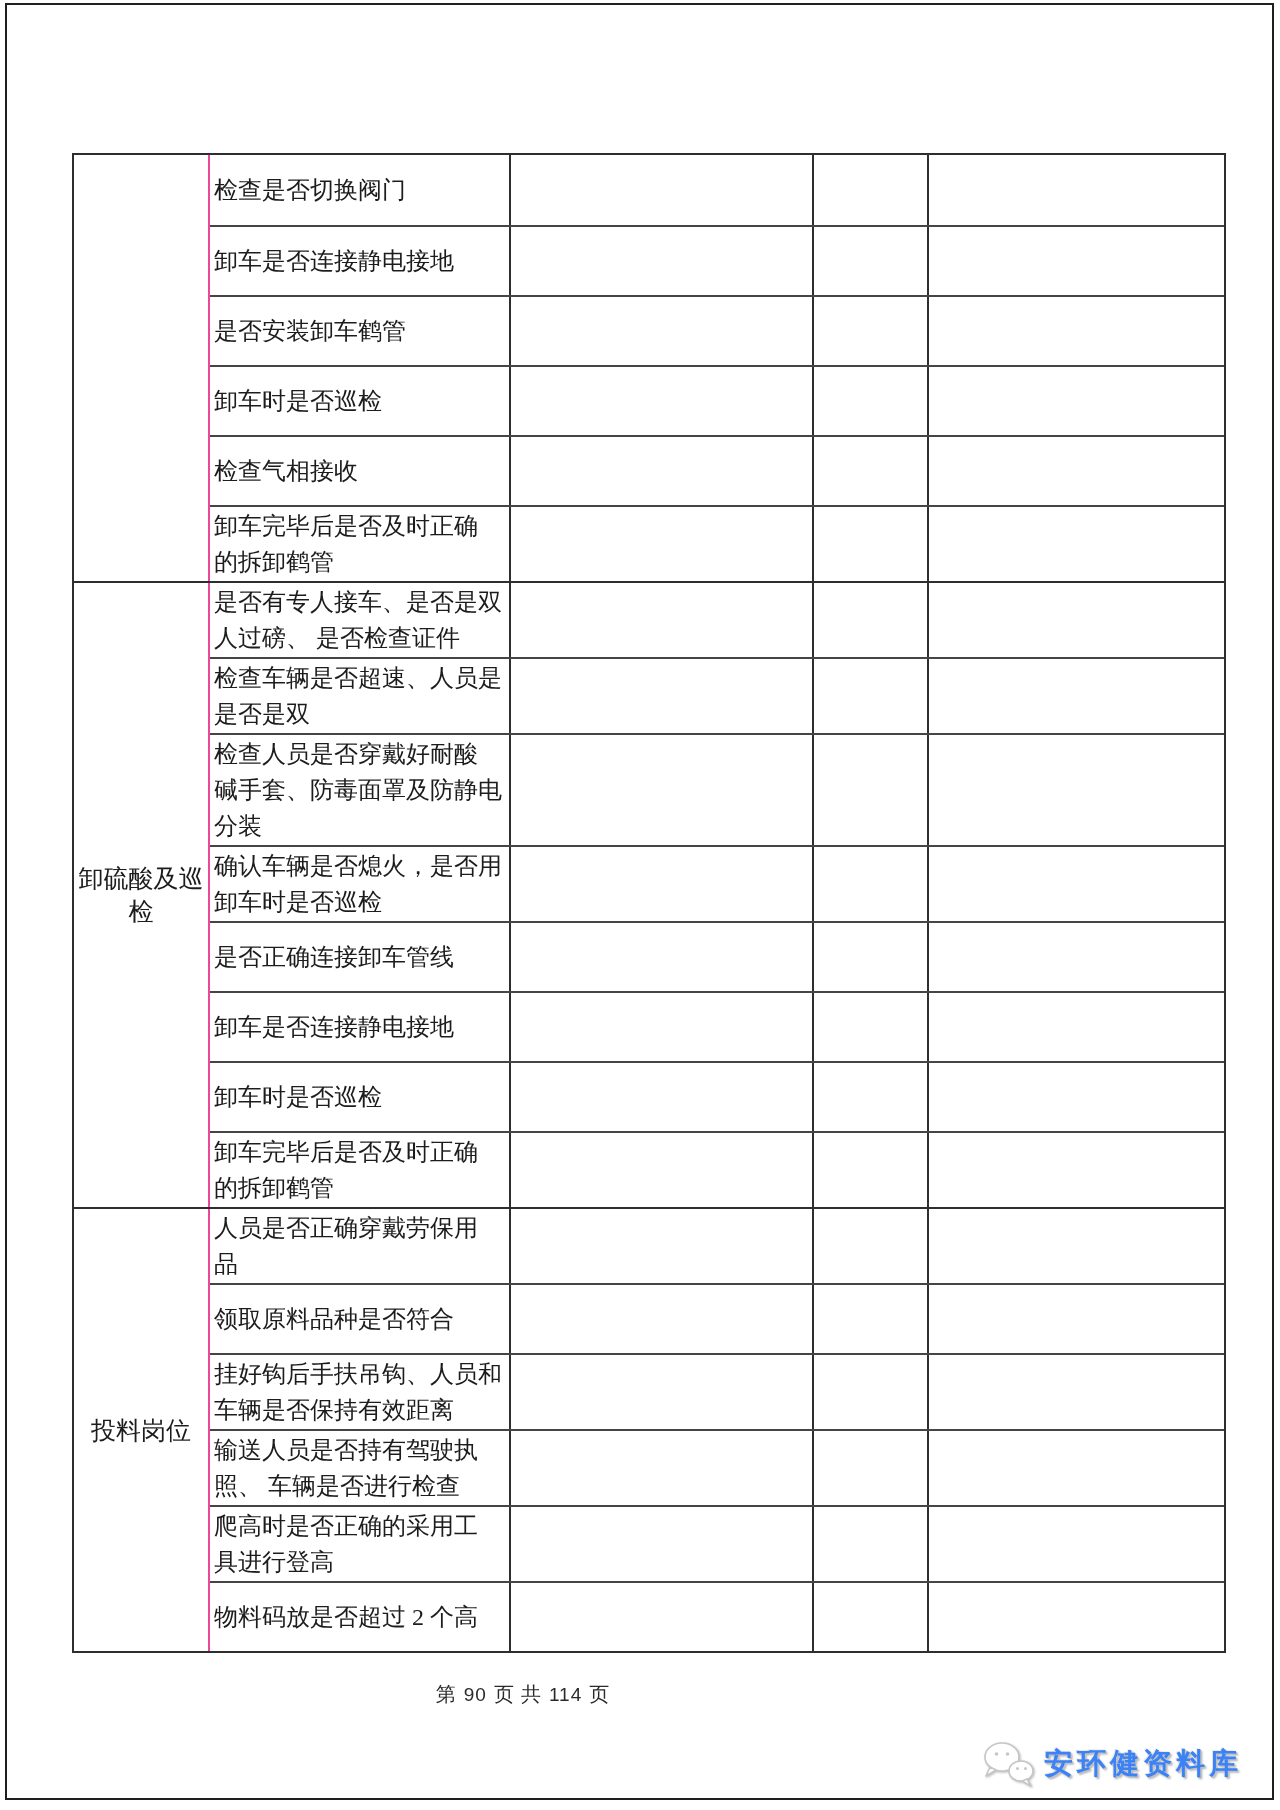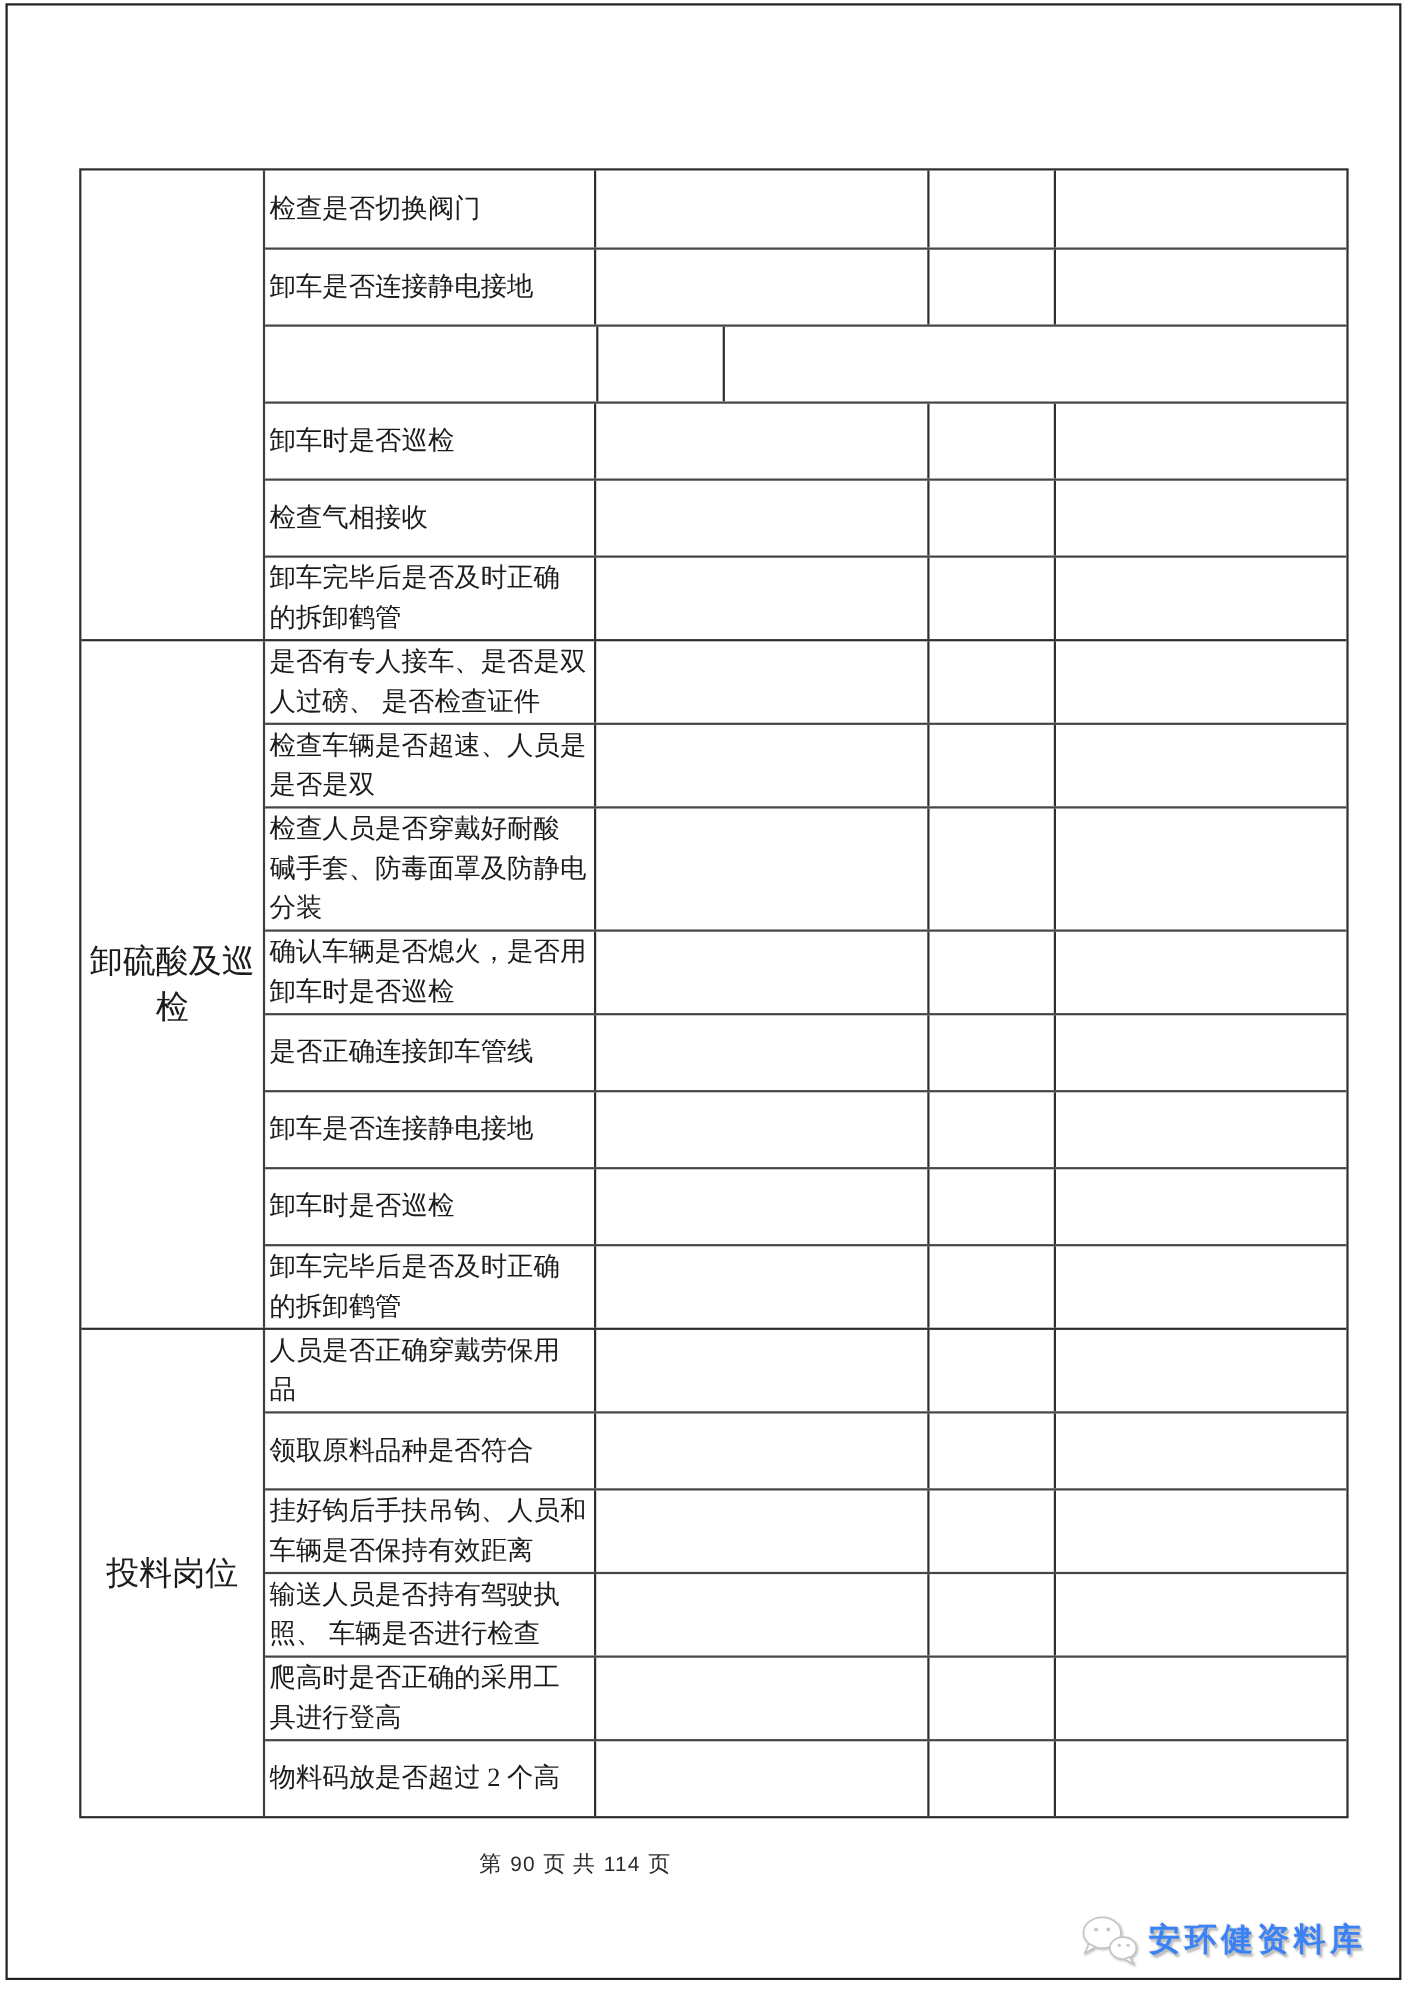--- a/index.html
+++ b/index.html
@@ -14,24 +14,24 @@
     border:2px solid #1f1f1f;pointer-events:none;
   }
   
   .doc-table{
     position:absolute;left:72px;top:153px;width:1154px;
     border:2px solid #2e2e2e;display:flex;flex-direction:column;
   }
   .section{display:flex;border-top:2px solid #2e2e2e;}
   .section:first-child{border-top:none;}
   .cat-cell{
-    width:165px;flex:none;display:flex;align-items:center;justify-content:center;
-    font-size:30px;letter-spacing:0px;text-align:center;
-  }
-  .rows{flex:1;display:flex;flex-direction:column;border-left:2px solid #404040;}
+    width:134px;flex:none;display:flex;align-items:center;justify-content:center;
+    font-size:25px;letter-spacing:0px;text-align:center;
+  }
+  .rows{flex:1;display:flex;flex-direction:column;border-left:2px solid #ec4899;}
   .row{display:flex;border-top:2px solid #454545;min-height:70px;}
   .row:first-child{border-top:none;}
   .item-cell{
     width:301px;flex:none;display:flex;align-items:center;
     padding:1px 2px 1px 4px;border-right:2px solid #2e2e2e;
     font-size:24px;line-height:36px;white-space:pre-line;
   }
   .empty-a{width:303px;flex:none;border-right:2px solid #2e2e2e;}
   .empty-b{width:115px;flex:none;border-right:2px solid #2e2e2e;}
   .empty-c{flex:1;}
@@ -68,20 +68,21 @@
           <div class="empty-b"></div>
           <div class="empty-c"></div>
         </div>
         <div class="row">
           <div class="item-cell">卸车是否连接静电接地</div>
           <div class="empty-a"></div>
           <div class="empty-b"></div>
           <div class="empty-c"></div>
         </div>
         <div class="row">
+          <div class="item-cell">是否安装卸车鹤管</div>
           <div class="empty-a"></div>
           <div class="empty-b"></div>
           <div class="empty-c"></div>
         </div>
         <div class="row">
           <div class="item-cell">卸车时是否巡检</div>
           <div class="empty-a"></div>
           <div class="empty-b"></div>
           <div class="empty-c"></div>
         </div>

